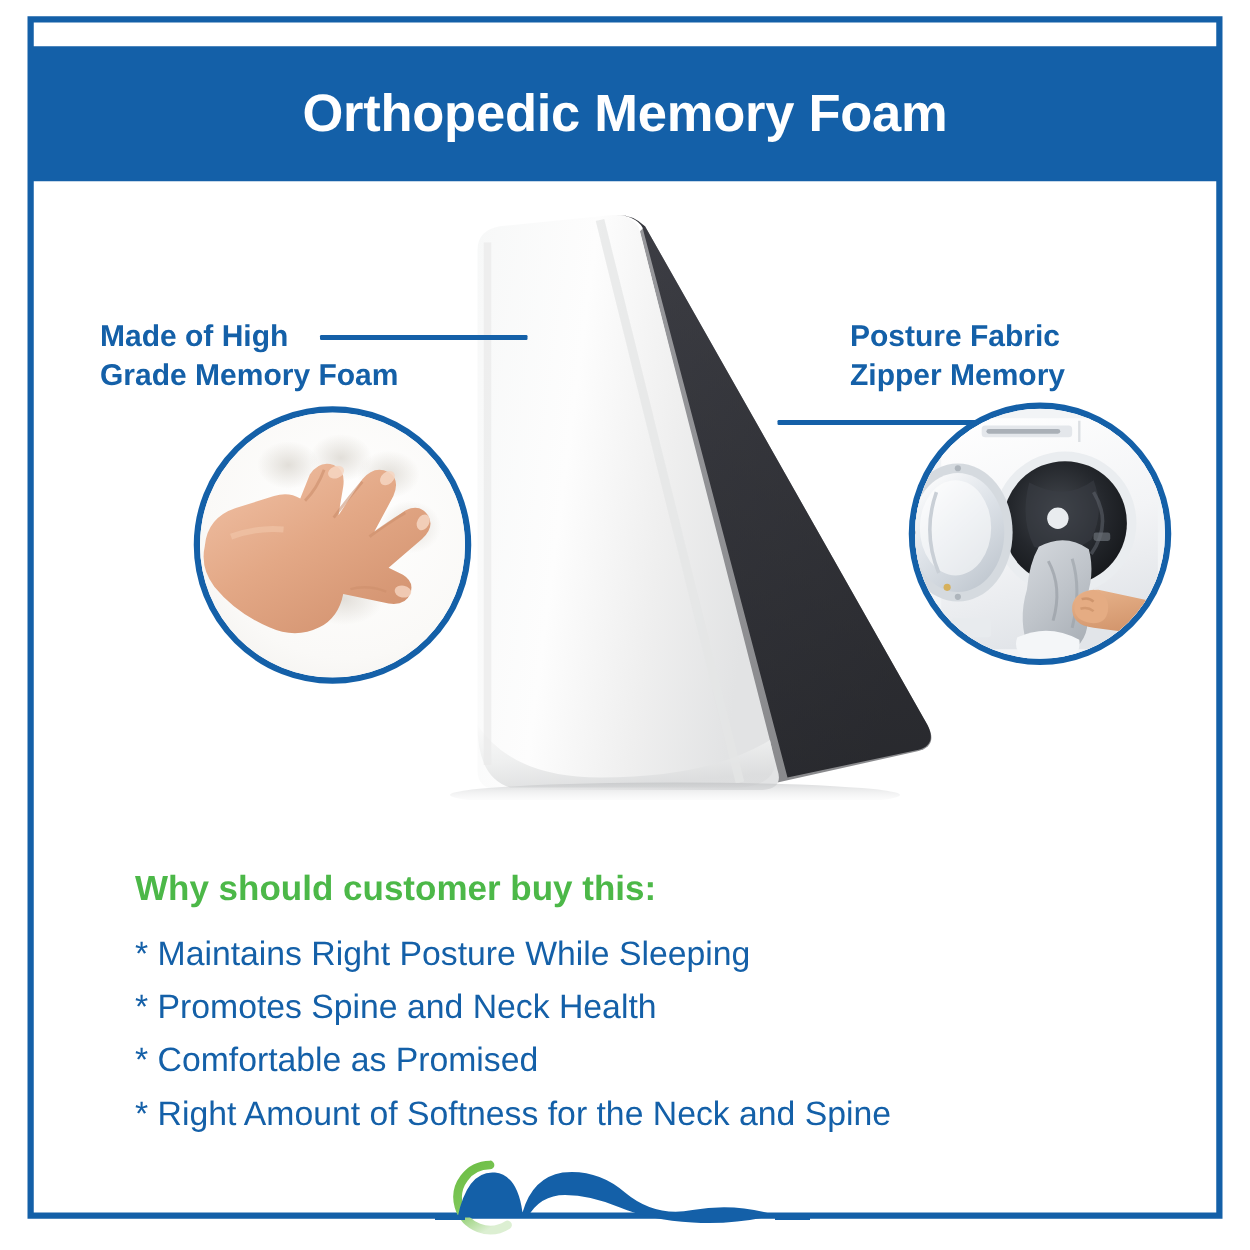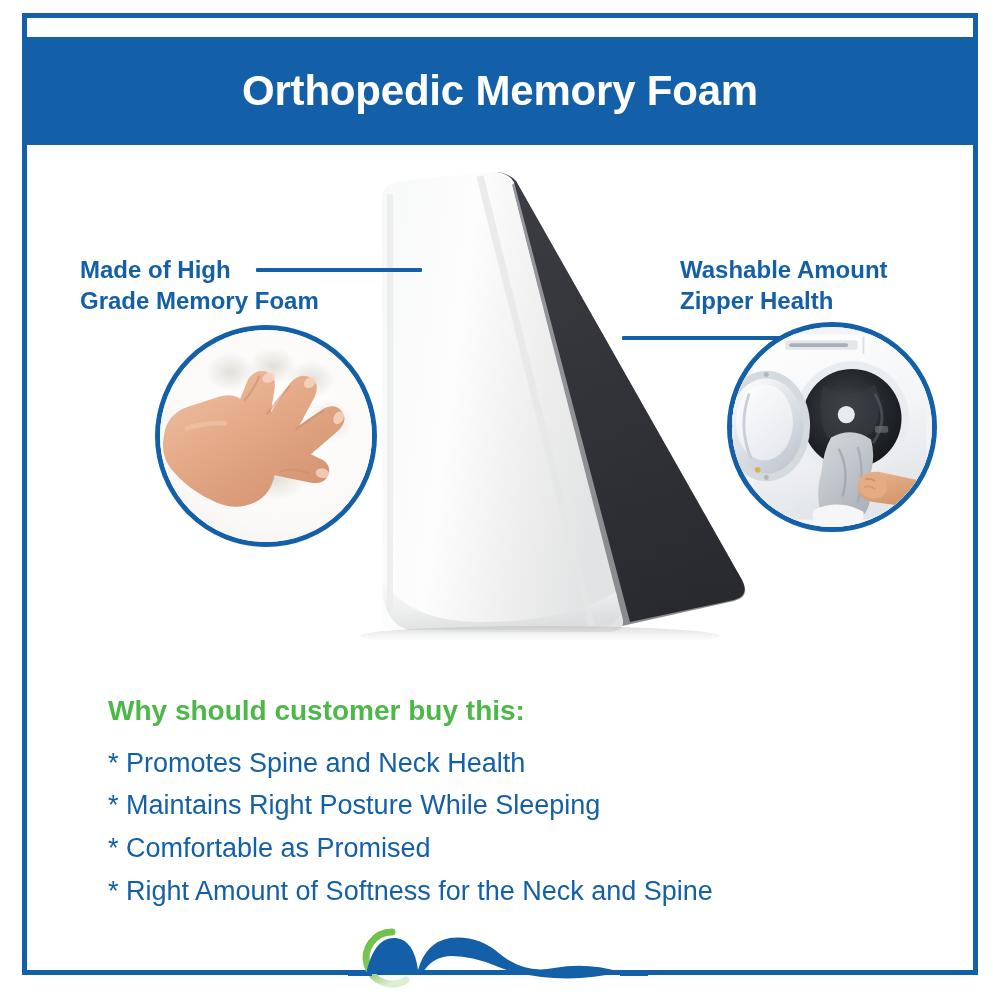--- a/index.html
+++ b/index.html
@@ -232,22 +232,22 @@
         <ellipse cx="157" cy="55" rx="7" ry="5" fill="#F6D6C2" opacity="0.85" transform="rotate(-40 157 55)"></ellipse>
         <ellipse cx="187" cy="92" rx="7" ry="5" fill="#F6D6C2" opacity="0.85" transform="rotate(-62 187 92)"></ellipse>
         <ellipse cx="170" cy="150" rx="7" ry="5" fill="#F6D6C2" opacity="0.8" transform="rotate(10 170 150)"></ellipse>
 
         <path d="M26 104 Q48 96 70 98" stroke="#F3CBAF" stroke-width="5" fill="none" opacity="0.5"></path>
       </g>
     </svg>
   </div>
 
   <div class="anno anno-right">
-    <div>Washable Amount</div>
-    <div>Zipper Health</div>
+    <div>Posture Fabric</div>
+    <div>Zipper Memory</div>
   </div>
   <div class="leader leader-right"></div>
 
   <div class="inset inset-right">
     <svg class="inset-media" viewBox="0 0 210 210" preserveAspectRatio="xMidYMid slice">
       <defs>
         <linearGradient id="wmBody" x1="0" y1="0" x2="0.3" y2="1">
           <stop offset="0%" stop-color="#FFFFFF"></stop>
           <stop offset="60%" stop-color="#F3F4F6"></stop>
           <stop offset="100%" stop-color="#E2E5E9"></stop>
@@ -313,22 +313,22 @@
 
       <path d="M86 192 Q112 180 138 194 Q140 206 128 210 L92 210 Q82 202 86 192 Z" fill="#F4F6F8"></path>
 
       <rect x="30" y="176" width="34" height="16" rx="3" fill="#E8EBEE"></rect>
       <circle cx="27" cy="150" r="3" fill="#D8A83C" opacity="0.8"></circle>
     </svg>
   </div>
 
   <div class="benefits">
     <div class="benefits-heading">Why should customer buy this:</div>
+    <div class="benefit-item">* Maintains Right Posture While Sleeping</div>
     <div class="benefit-item">* Promotes Spine and Neck Health</div>
-    <div class="benefit-item">* Maintains Right Posture While Sleeping</div>
     <div class="benefit-item">* Comfortable as Promised</div>
     <div class="benefit-item">* Right Amount of Softness for the Neck and Spine</div>
   </div>
 
   <div class="logo">
     <svg width="300" height="74" viewBox="0 0 300 74">
       <defs>
         <linearGradient id="greenArc" x1="0.1" y1="0" x2="0.6" y2="1">
           <stop offset="0%" stop-color="#6CBE45"></stop>
           <stop offset="52%" stop-color="#7FC75A"></stop>

